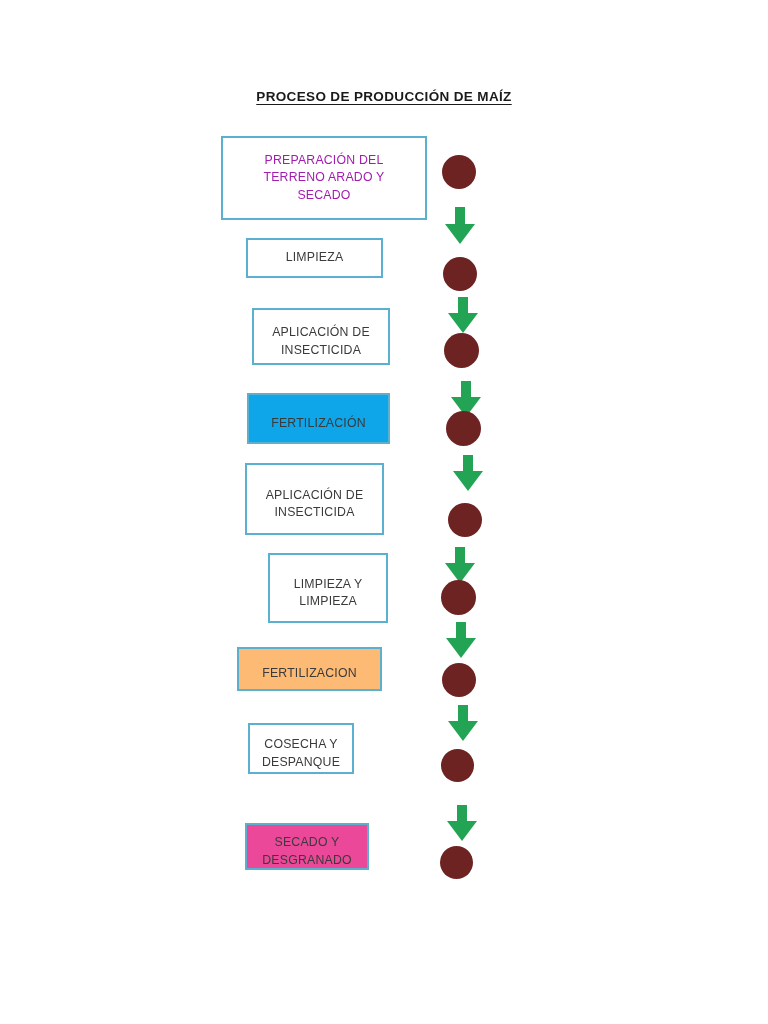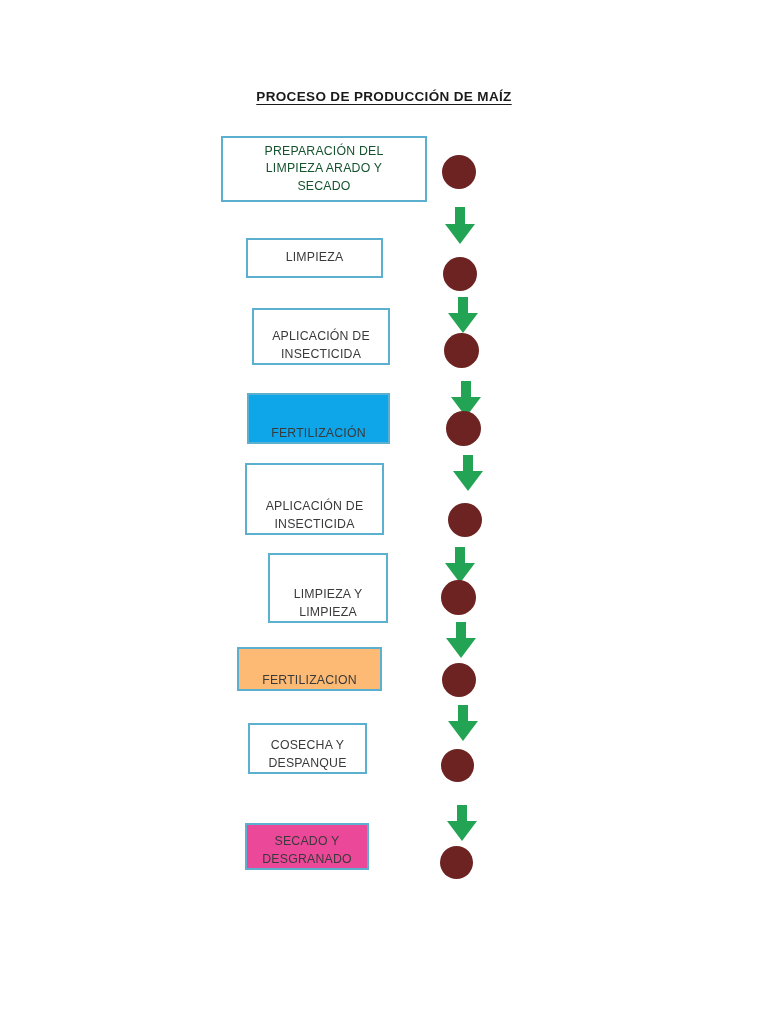--- a/index.html
+++ b/index.html
@@ -56,21 +56,21 @@
     letter-spacing: 0.2px;
     padding: 0 4px;
   }
   .flow-box .box-text {
     display: block;
     width: 100%;
   }
 
   
   .flow-box.text-top {
-    align-items: flex-end;
+    align-items: center;
     padding-top: 10px;
   }
 
   
   .dot {
     position: absolute;
     border-radius: 50%;
     background: #6d2322;
   }
 
@@ -82,24 +82,24 @@
   
   svg, .dot { shape-rendering: geometricPrecision; }
 </style>
 </head>
 <body>
 
 <div id="page" style="background: rgb(255, 255, 255);">
 
   <div class="title" style="color: rgb(26, 26, 26);">PROCESO DE PRODUCCIÓN DE MAÍZ</div>
 
-  <div class="flow-box" style="left: 221px; top: 136px; width: 206px; height: 66px; border-color: rgb(92, 176, 207); background: rgb(255, 255, 255); color: #14532d;">
+  <div class="flow-box" style="left: 221px; top: 136px; width: 206px; height: 84px; border-color: rgb(92, 176, 207); background: rgb(255, 255, 255); color: #a21caf;">
     <span class="box-text">
       <span>PREPARACIÓN DEL</span><br>
-      <span>LIMPIEZA ARADO Y</span><br>
+      <span>TERRENO ARADO Y</span><br>
       <span>SECADO</span>
     </span>
   </div>
 
   <div class="flow-box" style="left: 246px; top: 238px; width: 137px; height: 40px; border-color: rgb(92, 176, 207); background: rgb(255, 255, 255); color: rgb(58, 58, 58);">
     <span class="box-text">
       <span>LIMPIEZA</span>
     </span>
   </div>
 
@@ -129,21 +129,21 @@
       <span>LIMPIEZA</span>
     </span>
   </div>
 
   <div class="flow-box text-top" style="left: 237px; top: 647px; width: 145px; height: 44px; border-color: rgb(92, 176, 207); background: #fdba74; color: rgb(58, 58, 58);">
     <span class="box-text">
       <span>FERTILIZACION</span>
     </span>
   </div>
 
-  <div class="flow-box text-top" style="left: 248px; top: 723px; width: 119px; height: 51px; border-color: rgb(92, 176, 207); background: rgb(255, 255, 255); color: rgb(58, 58, 58);">
+  <div class="flow-box text-top" style="left: 248px; top: 723px; width: 106px; height: 51px; border-color: rgb(92, 176, 207); background: rgb(255, 255, 255); color: rgb(58, 58, 58);">
     <span class="box-text">
       <span>COSECHA Y</span><br>
       <span>DESPANQUE</span>
     </span>
   </div>
 
   <div class="flow-box text-top" style="left: 245px; top: 823px; width: 124px; height: 47px; border-color: rgb(92, 176, 207); background: #ec4899; color: rgb(58, 58, 58);">
     <span class="box-text">
       <span>SECADO Y</span><br>
       <span>DESGRANADO</span>

